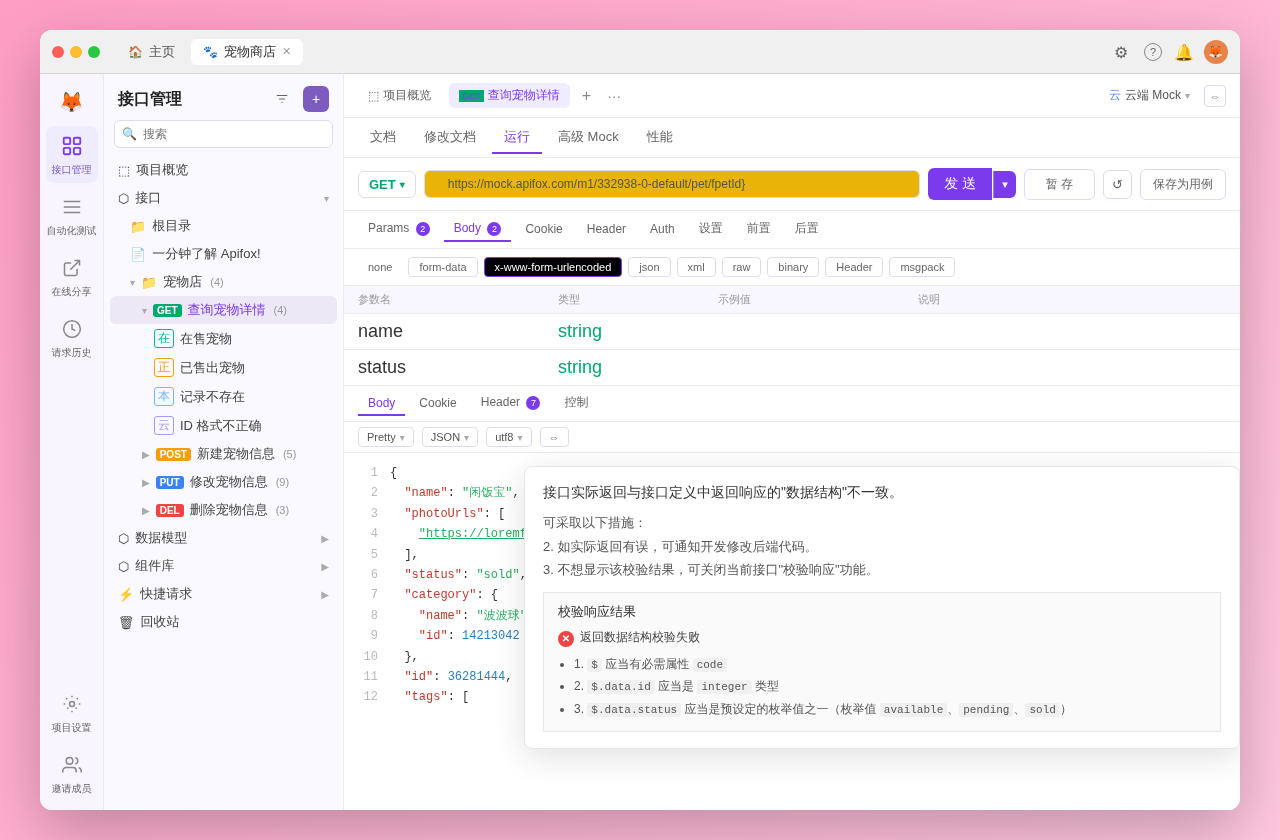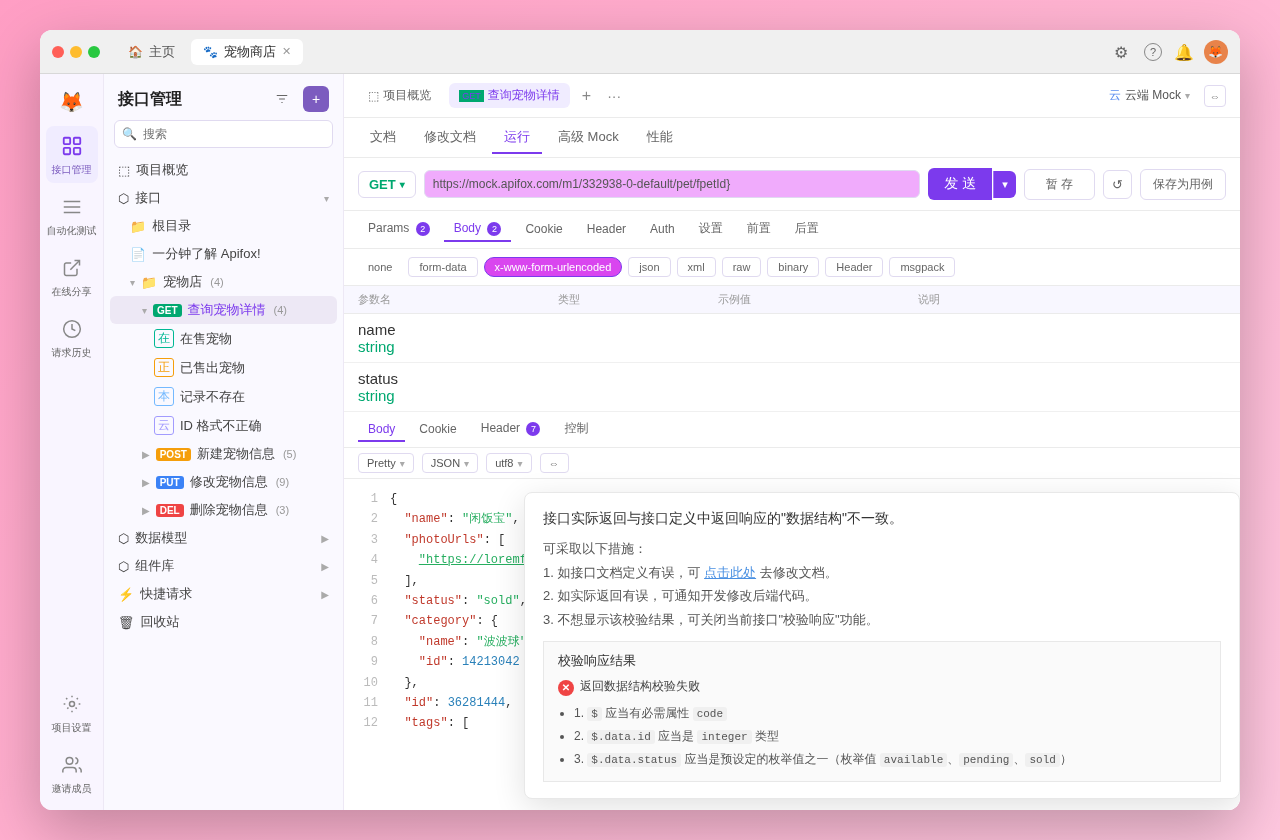--- a/index.html
+++ b/index.html
@@ -322,27 +322,27 @@
       border: 1px solid #e0daf0;
       border-radius: 6px;
       font-size: 13px;
       font-weight: 600;
       color: #00a870;
       cursor: pointer;
       background: #fff;
     }
     .url-input {
       flex: 1;
-      padding: 6px 8px;
+      padding: 6px 23px;
       border: 1px solid #e0daf0;
       border-radius: 6px;
       font-size: 12px;
       color: #555;
       outline: none;
-      background: #f0abfc;
+      background: #eab308;
     }
     .send-btn {
       display: flex;
       align-items: center;
       gap: 1px;
     }
     .send-main {
       background: #7c3aed;
       color: white;
       border: none;
@@ -435,24 +435,23 @@
     .body-type-btn {
       padding: 3px 10px;
       border: 1px solid #e0daf0;
       border-radius: 4px;
       font-size: 11px;
       color: #666;
       cursor: pointer;
       background: #fff;
     }
     .body-type-btn.active {
-      background: #d946ef;
+      background: #000000;
       color: white;
       border-color: #7c3aed;
-      border-radius: 10px;
     }
     .body-type-btn.none-btn {
       border: none;
       color: #666;
     }
     
     .params-table-header {
       display: flex;
       padding: 6px 14px;
       background: #f8f7ff;
@@ -460,25 +459,24 @@
       font-size: 11px;
       color: #999;
       flex-shrink: 0;
     }
     .params-col-name { width: 200px; }
     .params-col-type { width: 160px; }
     .params-col-example { width: 200px; }
     .params-col-desc { flex: 1; }
     .params-row {
       display: flex;
-      align-items: flex-start;
+      align-items: flex-end;
       padding: 7px 14px;
       border-bottom: 1px solid #f0f0f0;
-      font-size: 15px;
-      flex-direction: column;
+      font-size: 18px;
     }
     .params-row .col-name { width: 200px; color: #333; }
     .params-row .col-type { width: 160px; color: #00a870; }
     .params-row .col-example { width: 200px; color: #999; }
     .params-row .col-desc { flex: 1; color: #999; }
     
     .response-tabs {
       display: flex;
       align-items: center;
       padding: 0 14px;
@@ -1061,23 +1059,20 @@
             </span>
           </div>
         </div>
 
         <div class="validation-popup">
           <div class="validation-popup-header">
             <span>接口实际返回与接口定义中返回响应的"数据结构"不一致。</span>
           </div>
           <div class="validation-popup-body">
             <p>可采取以下措施：</p>
-            <p>
-              1. 如接口文档定义有误，可 <span class="link" style="color:#4a90e2;text-decoration:underline;cursor:pointer;">点击此处</span> 去修改文档。
-            </p>
             <p>2. 如实际返回有误，可通知开发修改后端代码。</p>
             <p>3. 不想显示该校验结果，可关闭当前接口"校验响应"功能。</p>
             <div class="validation-result-section">
               <div class="validation-result-title">校验响应结果</div>
               <div class="validation-error-item">
                 <div class="error-circle">✕</div>
                 <span class="validation-error-text">返回数据结构校验失败</span>
               </div>
               <ul class="validation-errors-list">
                 <li>

